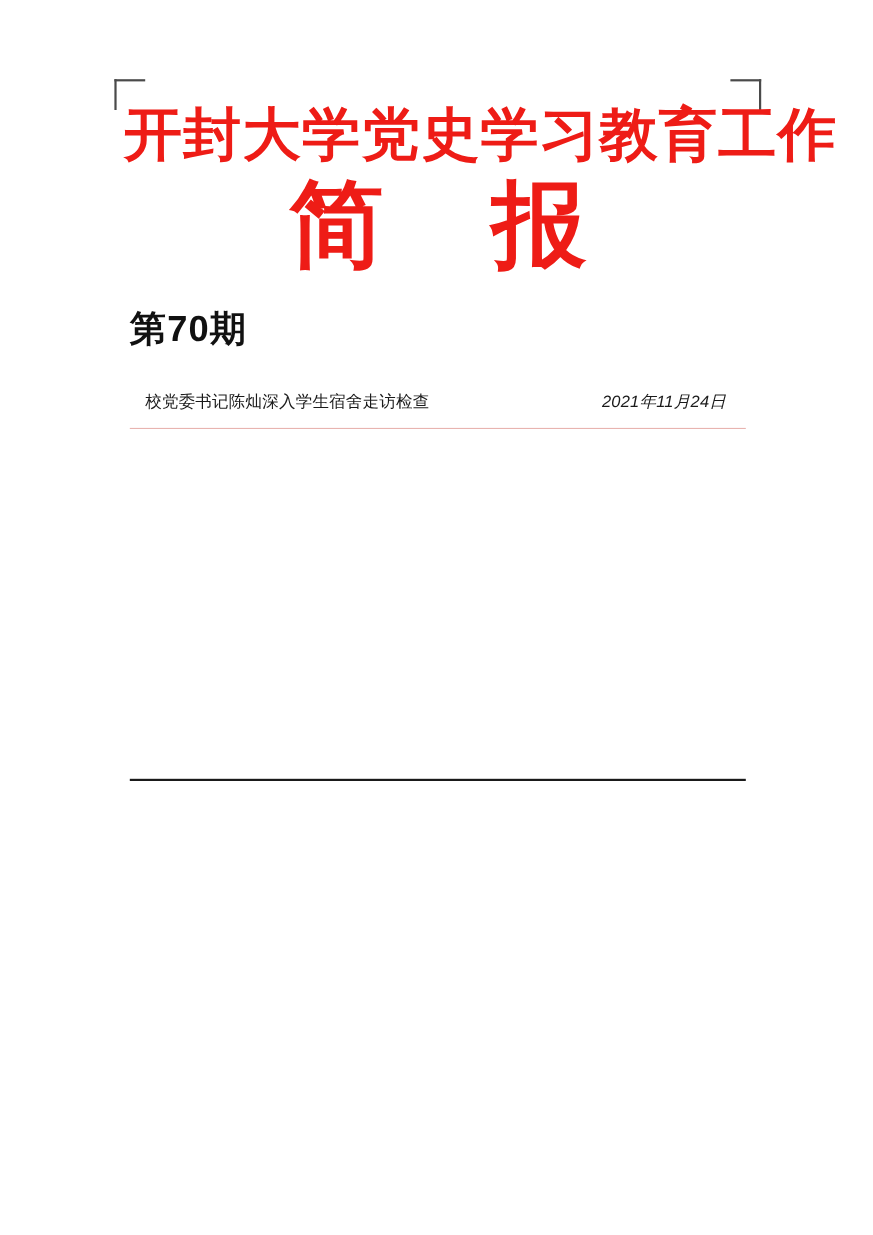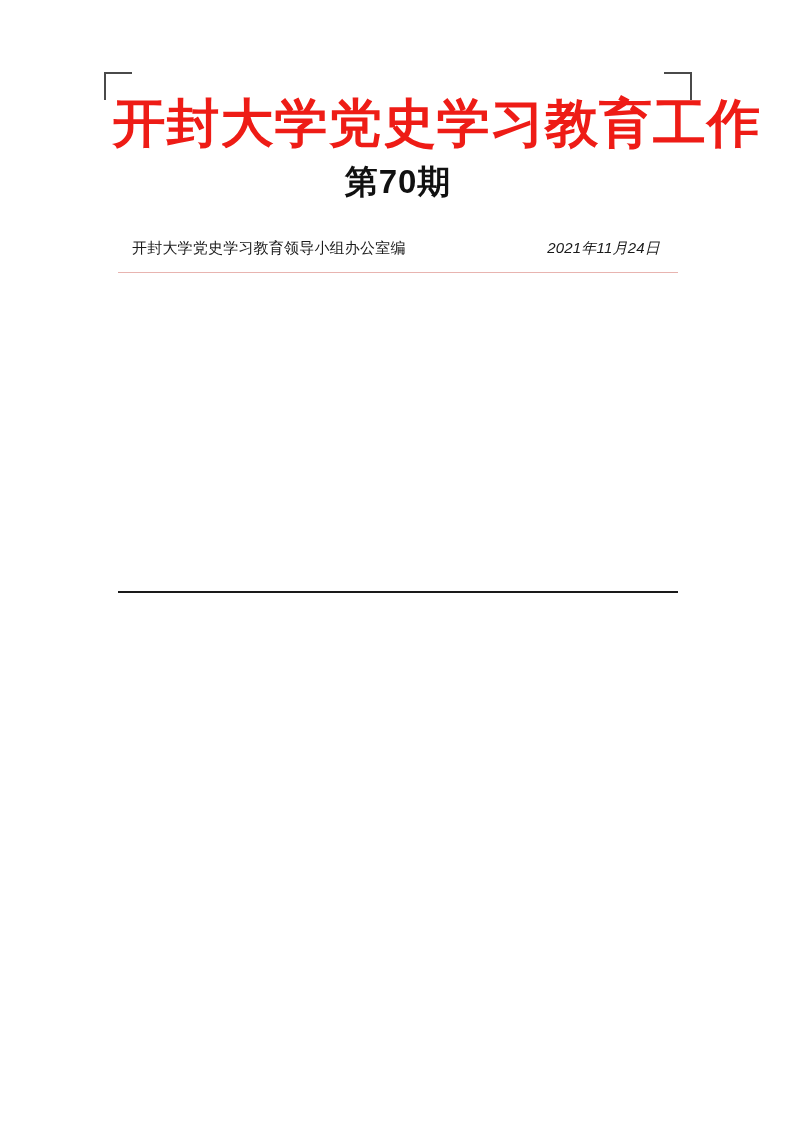--- a/index.html
+++ b/index.html
@@ -57,22 +57,21 @@
     font-size: 86px;
     line-height: 1.18;
     text-align: center;
     letter-spacing: 34px;
     padding-left: 34px;
     margin-top: 4px;
     font-family: "DejaVu Sans", "Liberation Sans", sans-serif;
   }
 
   .issue {
-    margin-top: 9px;
-    text-align: center;
+    margin-top: 20px;
     font-size: 33px;
     font-weight: bold;
     color: #111111;
     letter-spacing: 1px;
   }
 
   .imprint {
     margin-top: 34px;
     display: flex;
     justify-content: space-between;
@@ -127,25 +126,26 @@
 
   <div class="crop tl"></div>
   <div class="crop tr"></div>
   <div class="crop bl"></div>
   <div class="crop br"></div>
 
   <div class="content">
 
     <div class="masthead-line1">开封大学党史学习教育工作</div>
 
+    <div class="masthead-line2">简 报</div>
 
     <div class="issue">第70期</div>
 
     <div class="imprint">
-      <span class="editor">开封大学党史学习教育领导小组办公室编</span>
+      <span class="editor">校党委书记陈灿深入学生宿舍走访检查</span>
       <span class="date">2021年11月24日</span>
     </div>
 
     <div class="rule-red"></div>
 
     <div class="spacer"></div>
 
     <div class="rule-black"></div>
 
 

